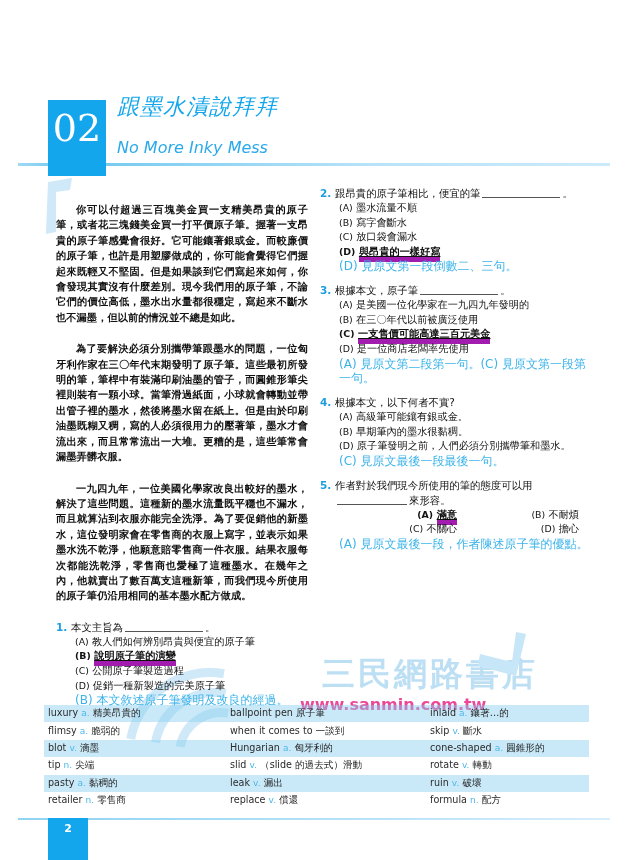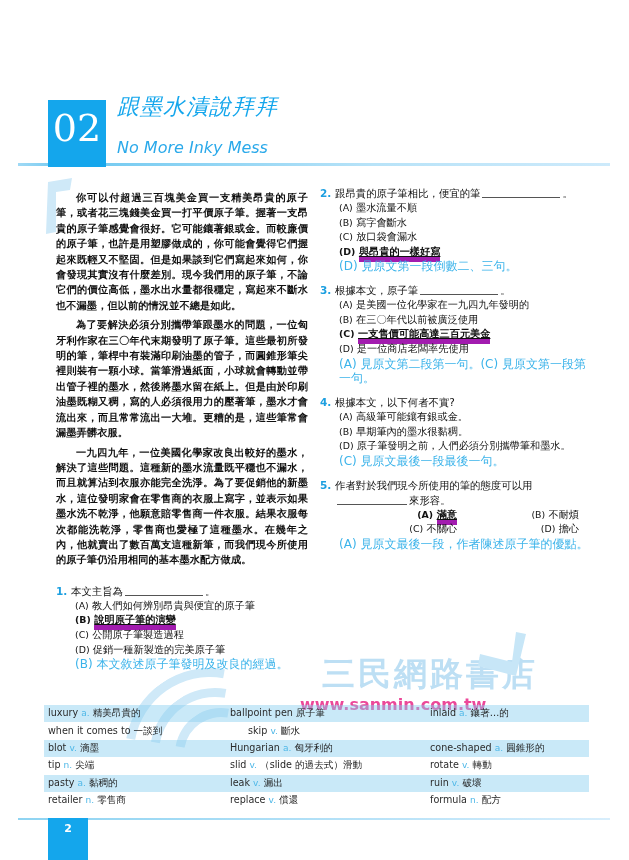--- a/index.html
+++ b/index.html
@@ -34,21 +34,21 @@
     position:absolute; border:9px solid #cfe9f8;
     border-radius:50%; border-bottom-color:transparent;
     border-left-color:transparent; border-right-color:transparent;
   }
   .wm-arc.a1 { left:125px; top:28px; width:170px; height:170px; transform:rotate(-35deg);}
   .wm-arc.a2 { left:150px; top:48px; width:130px; height:130px; transform:rotate(-35deg);}
   .wm-arc.a3 { left:175px; top:68px; width:92px;  height:92px;  transform:rotate(-35deg);}
 
   
   .hdr-num {
-    position:absolute; left:48px; top:100px; width:58px; height:67px;
+    position:absolute; left:48px; top:100px; width:58px; height:76px;
     background:#14a6ec; z-index:3;
   }
   .hdr-num span {
     display:block; text-align:center; color:#ffffff;
     font-size:38px; line-height:56px;
     font-family:"DejaVu Serif","Liberation Serif",serif;
     font-weight:300;
   }
   .hdr-cn {
     position:absolute; left:117px; top:92px;
@@ -79,21 +79,21 @@
   .col {
     position:absolute; top:186px; width:252px;
     font-size:10.2px; line-height:15.4px;
     z-index:2;
   }
   .col-left  { left:56px; }
   .col-right { left:320px; width:270px; }
 
   .para {
     text-indent:20px; text-align:justify;
-    margin:4px 0 0 0; letter-spacing:0.1px;
+    margin:16px 0 0 0; letter-spacing:0.1px;
     font-family:"DejaVu Sans","Liberation Sans",sans-serif;
     font-weight:bold;
     color:#111;
   }
 
   
   .q { position:relative; padding-left:15px; margin-top:9px; }
   .q-num {
     position:absolute; left:0; top:0;
     color:#1c9fe0; font-weight:bold; font-size:10.5px;
@@ -251,20 +251,21 @@
   </div>
 </div>
 
 <div class="vocab">
   <div class="vrow shade">
     <div class="vcell"><span>luxury</span> <span class="pos">a.</span> <span class="zh">精美昂貴的</span></div>
     <div class="vcell wide"><span>ballpoint pen</span> <span class="pos"></span> <span class="zh">原子筆</span></div>
     <div class="vcell"><span>inlaid</span> <span class="pos">a.</span> <span class="zh">鑲著…的</span></div>
   </div>
   <div class="vrow">
+    <div class="vcell"><span>flimsy</span> <span class="pos">a.</span> <span class="zh">脆弱的</span></div>
     <div class="vcell wide"><span>when it comes to</span> <span class="pos"></span> <span class="zh">一談到</span></div>
     <div class="vcell"><span>skip</span> <span class="pos">v.</span> <span class="zh">斷水</span></div>
   </div>
   <div class="vrow shade">
     <div class="vcell"><span>blot</span> <span class="pos">v.</span> <span class="zh">滴墨</span></div>
     <div class="vcell wide"><span>Hungarian</span> <span class="pos">a.</span> <span class="zh">匈牙利的</span></div>
     <div class="vcell"><span>cone-shaped</span> <span class="pos">a.</span> <span class="zh">圓錐形的</span></div>
   </div>
   <div class="vrow">
     <div class="vcell"><span>tip</span> <span class="pos">n.</span> <span class="zh">尖端</span></div>

